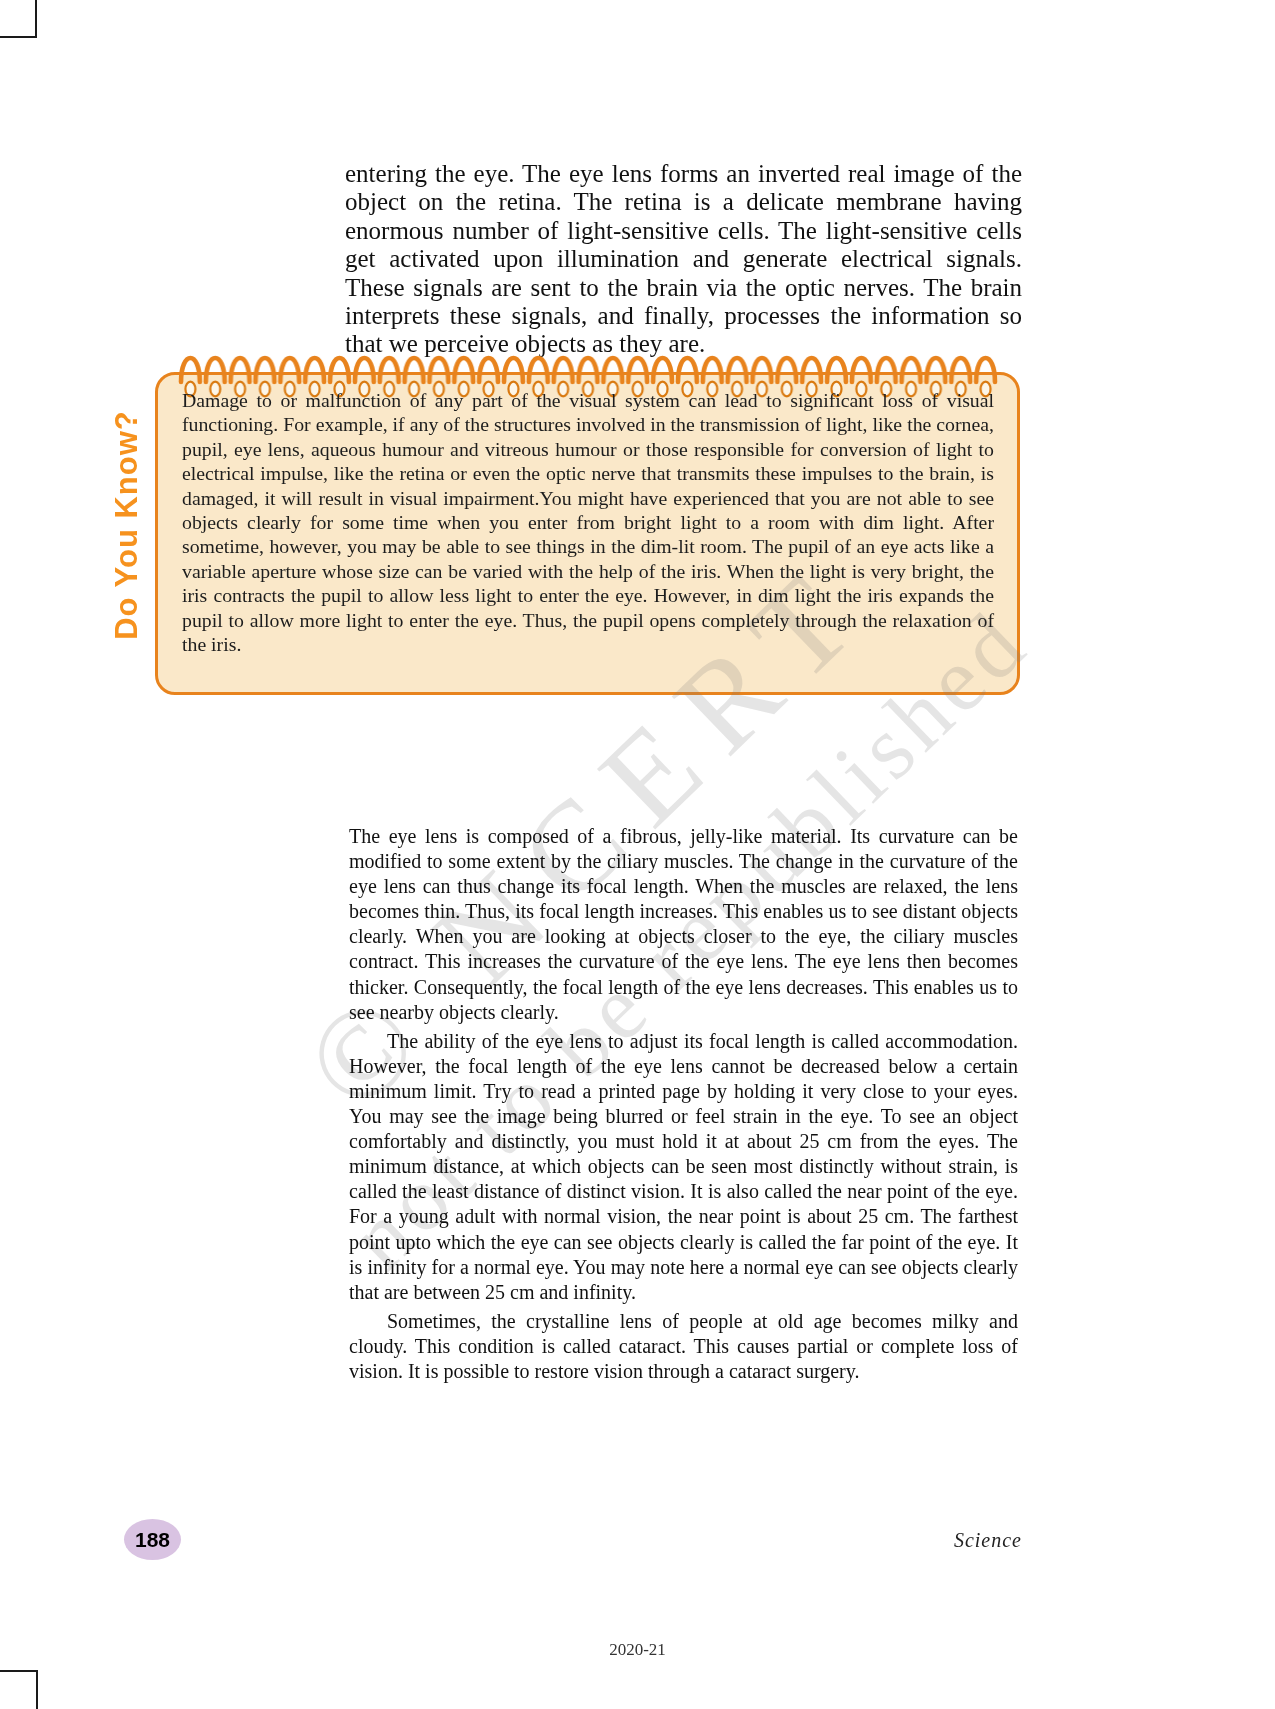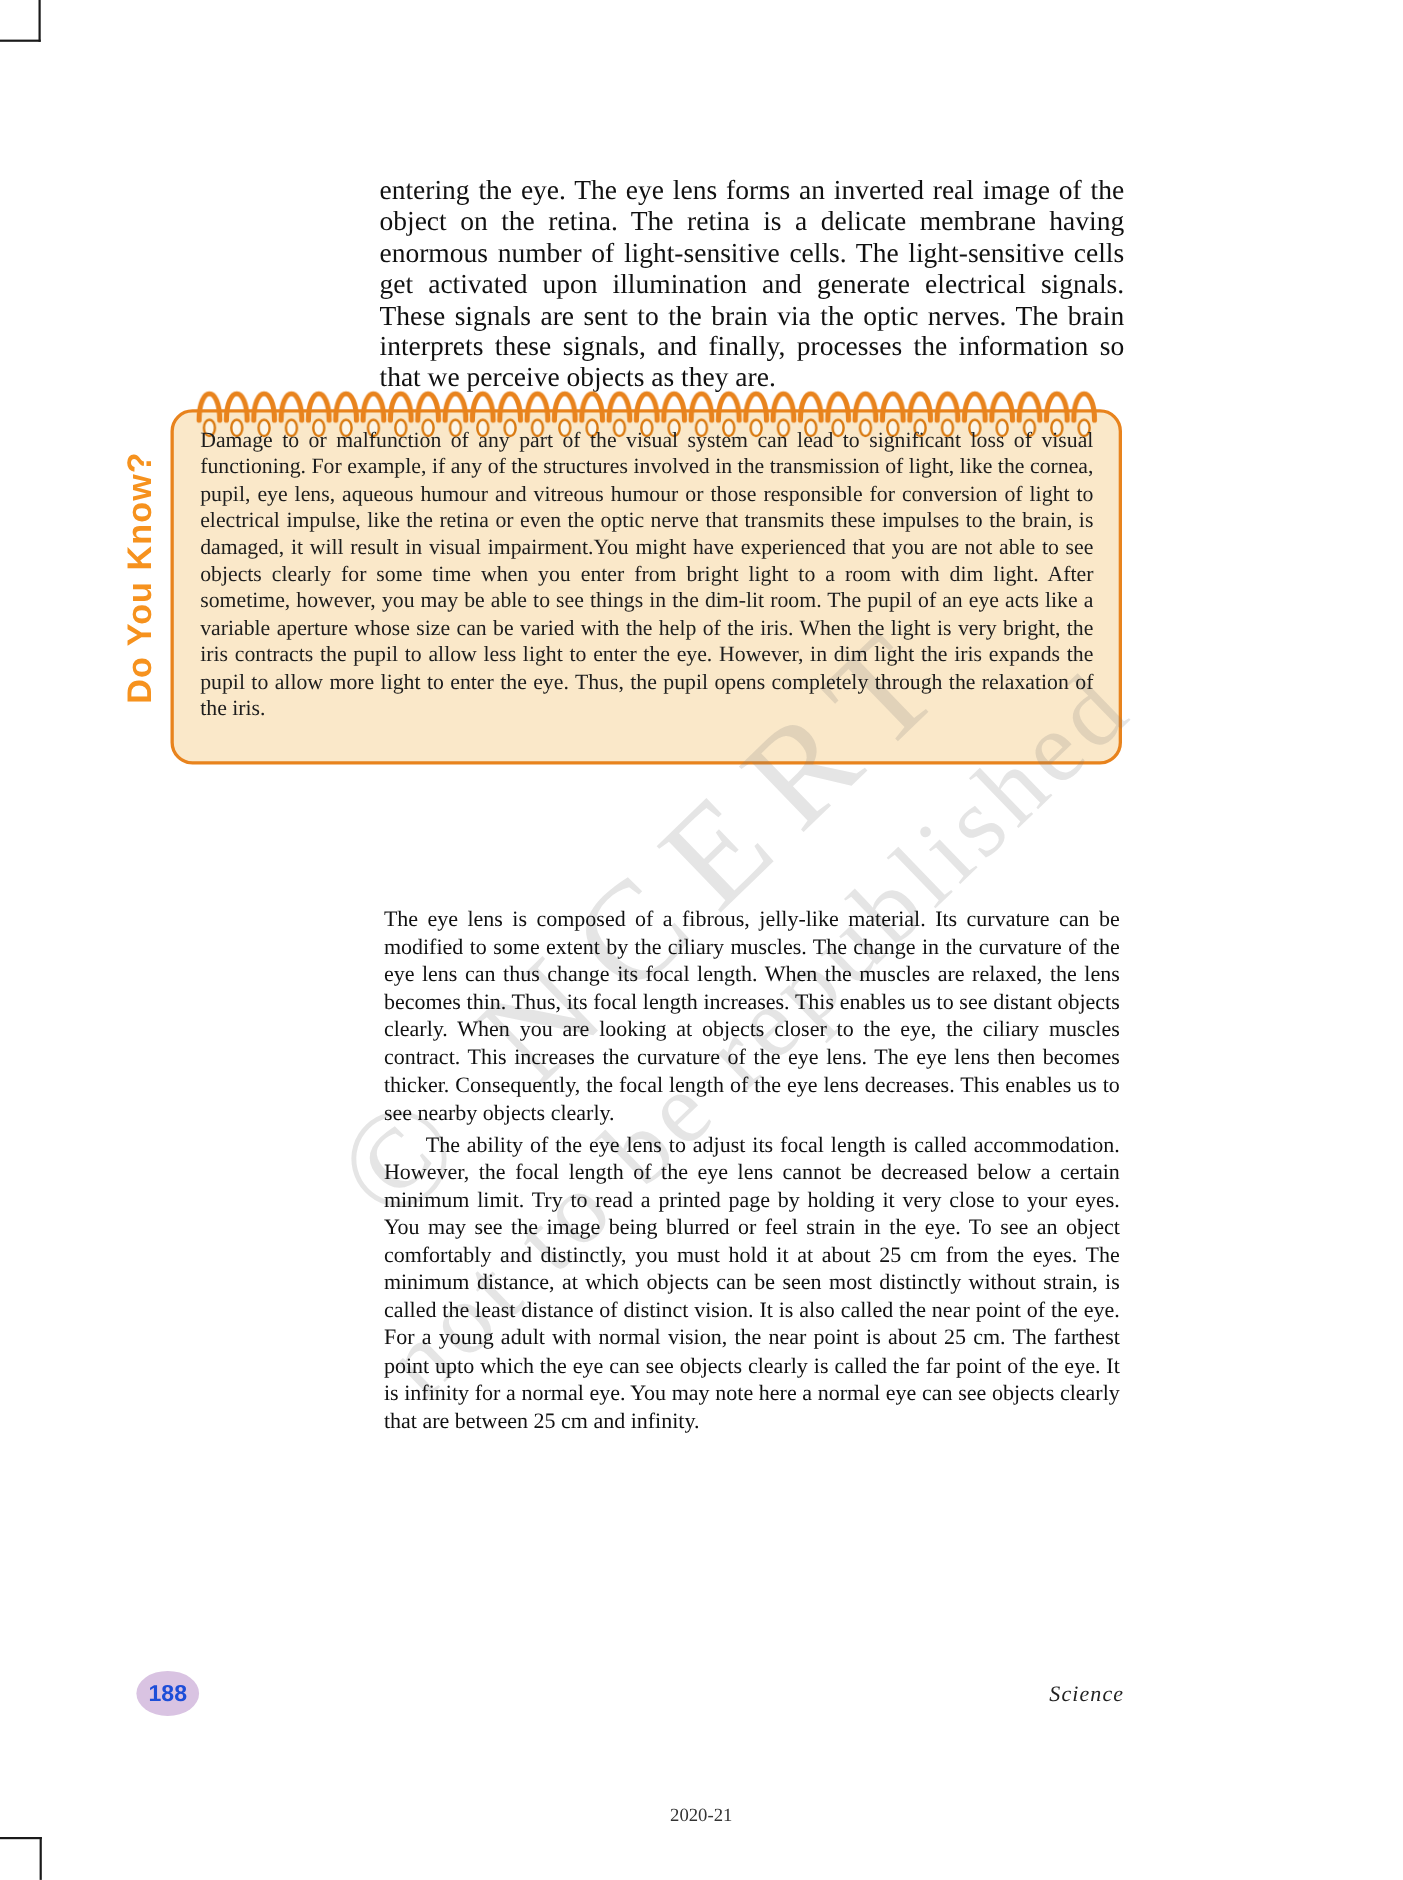--- a/index.html
+++ b/index.html
@@ -61,21 +61,21 @@
   }
   .bodycol p { margin:4px;font-family:Liberation Serif, serif; }
   .bodycol p.indent { text-indent:38px; }
 
   
   .page-badge {
     position:absolute; left:124px; top:1519px; width:57px; height:41px;
     background:#d9c3e2; border-radius:50%; z-index:3;
     display:flex; align-items:center; justify-content:center;
     font-family:"Liberation Sans", sans-serif; font-weight:bold;
-    font-size:21px; color:#1d4ed8;
+    font-size:21px; color:#000000;
   }
   .book-name {
     position:absolute; right:253px; top:1529px; z-index:3;
     font-size:20px; letter-spacing:1px; color:#222222;font-style:italic;
   }
   .footer-date {
     position:absolute; left:0; top:1640px; width:1275px; text-align:center; z-index:3;
     font-family:Liberation Serif, serif; font-size:17px; color:#333333;
   }
 </style>
@@ -107,20 +107,21 @@
   </svg>
 
   <div class="dyk-label">Do You Know?</div>
 
   <div class="dyk-text">Damage to or malfunction of any part of the visual system can lead to significant loss of visual functioning. For example, if any of the structures involved in the transmission of light, like the cornea, pupil, eye lens, aqueous humour and vitreous humour or those responsible for conversion of light to electrical impulse, like the retina or even the optic nerve that transmits these impulses to the brain, is damaged, it will result in visual impairment.You might have experienced that you are not able to see objects clearly for some time when you enter from bright light to a room with dim light. After sometime, however, you may be able to see things in the dim-lit room. The pupil of an eye acts like a variable aperture whose size can be varied with the help of the iris. When the light is very bright, the iris contracts the pupil to allow less light to enter the eye. However, in dim light the iris expands the pupil to allow more light to enter the eye. Thus, the pupil opens completely through the relaxation of the iris.</div>
 
 
   <div class="bodycol">
     <p>The eye lens is composed of a fibrous, jelly-like material. Its curvature can be modified to some extent by the ciliary muscles. The change in the curvature of the eye lens can thus change its focal length. When the muscles are relaxed, the lens becomes thin. Thus, its focal length increases.  This enables us to see distant objects clearly. When you are looking at objects closer to the eye, the ciliary muscles contract. This increases the curvature of the eye lens. The eye lens then becomes thicker. Consequently, the focal length of the eye lens decreases.  This enables us to see nearby objects clearly.</p>
     <p class="indent">The ability of the eye lens to adjust its focal length is called accommodation.  However, the focal length of the eye lens cannot be decreased below a certain minimum limit.  Try to read a printed page by holding it very close to your eyes. You may see the image being blurred or feel strain in the eye. To see an object comfortably and distinctly, you must hold it at about 25 cm from the eyes.  The minimum distance, at which objects can be seen most distinctly without strain, is called the least distance of distinct vision. It is also called the near point of the eye. For a young adult with normal vision, the near point is about 25 cm. The farthest point upto which the eye can see objects clearly is called the far point of the eye. It is infinity for a normal eye. You may note here a normal eye can see objects clearly that are between 25 cm and infinity.</p>
+    <p class="indent">Sometimes, the crystalline lens of people at old age becomes milky and cloudy. This condition is called cataract. This causes partial or complete loss of vision. It is possible to restore vision through a cataract surgery.</p>
   </div>
 
   <div class="page-badge">
     <span>188</span>
   </div>
   <div class="book-name">Science</div>
   <div class="footer-date">2020-21</div>
 
 </div>
 

